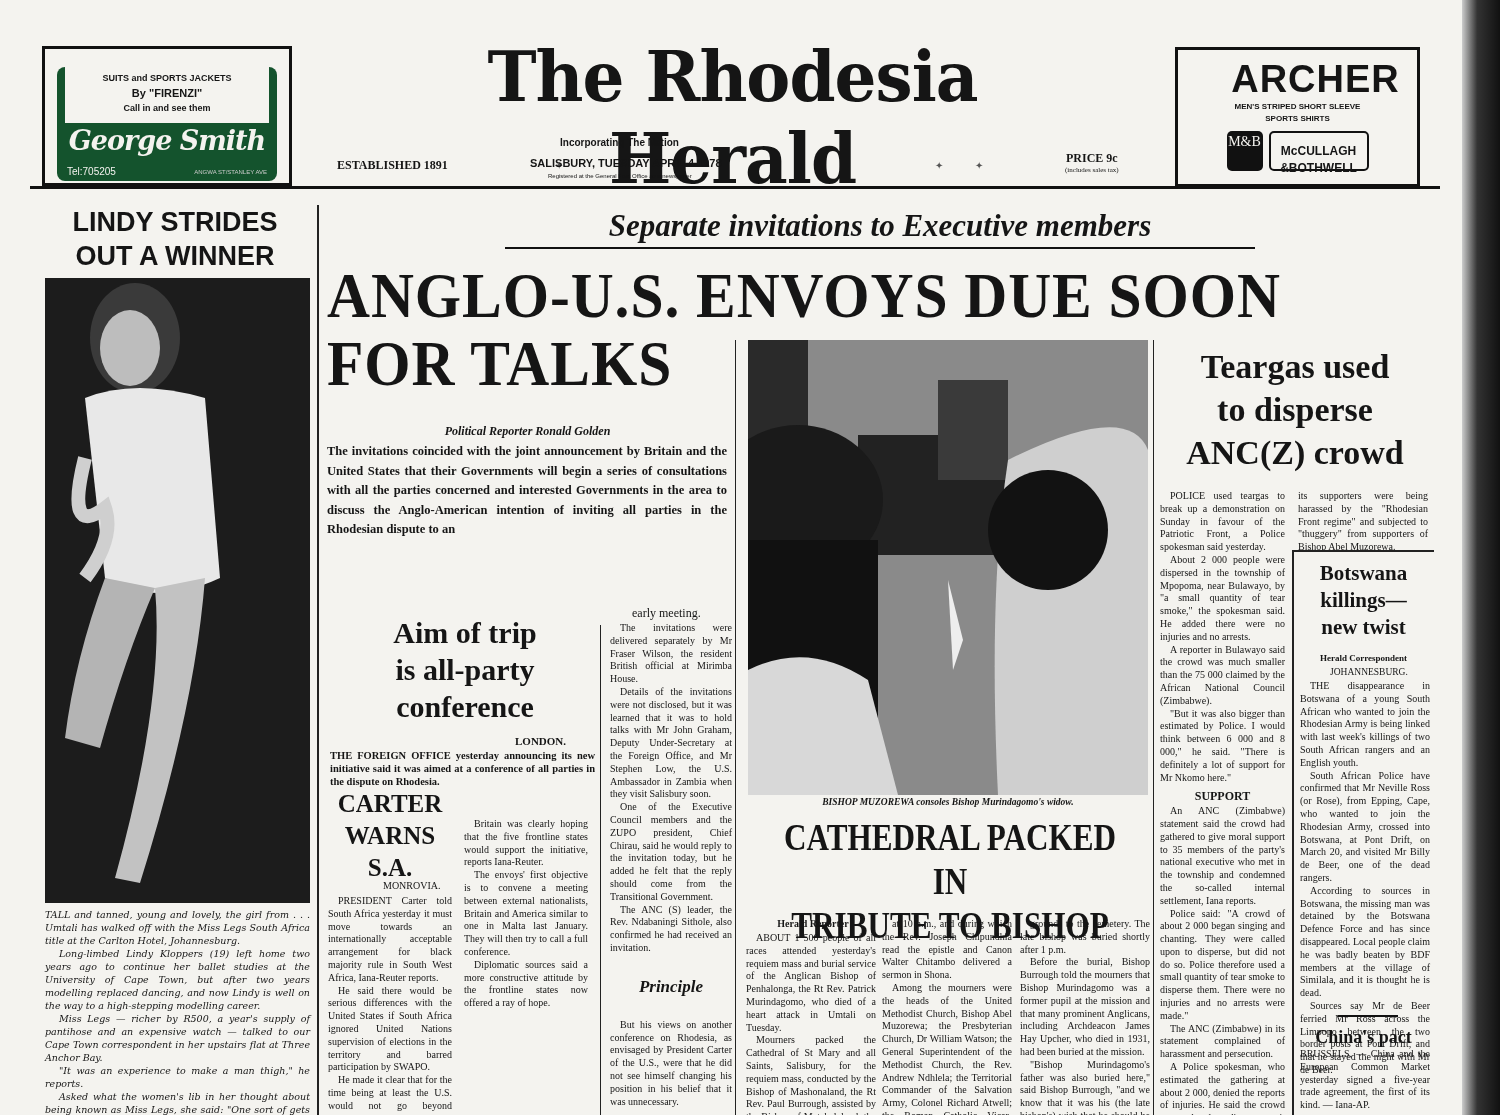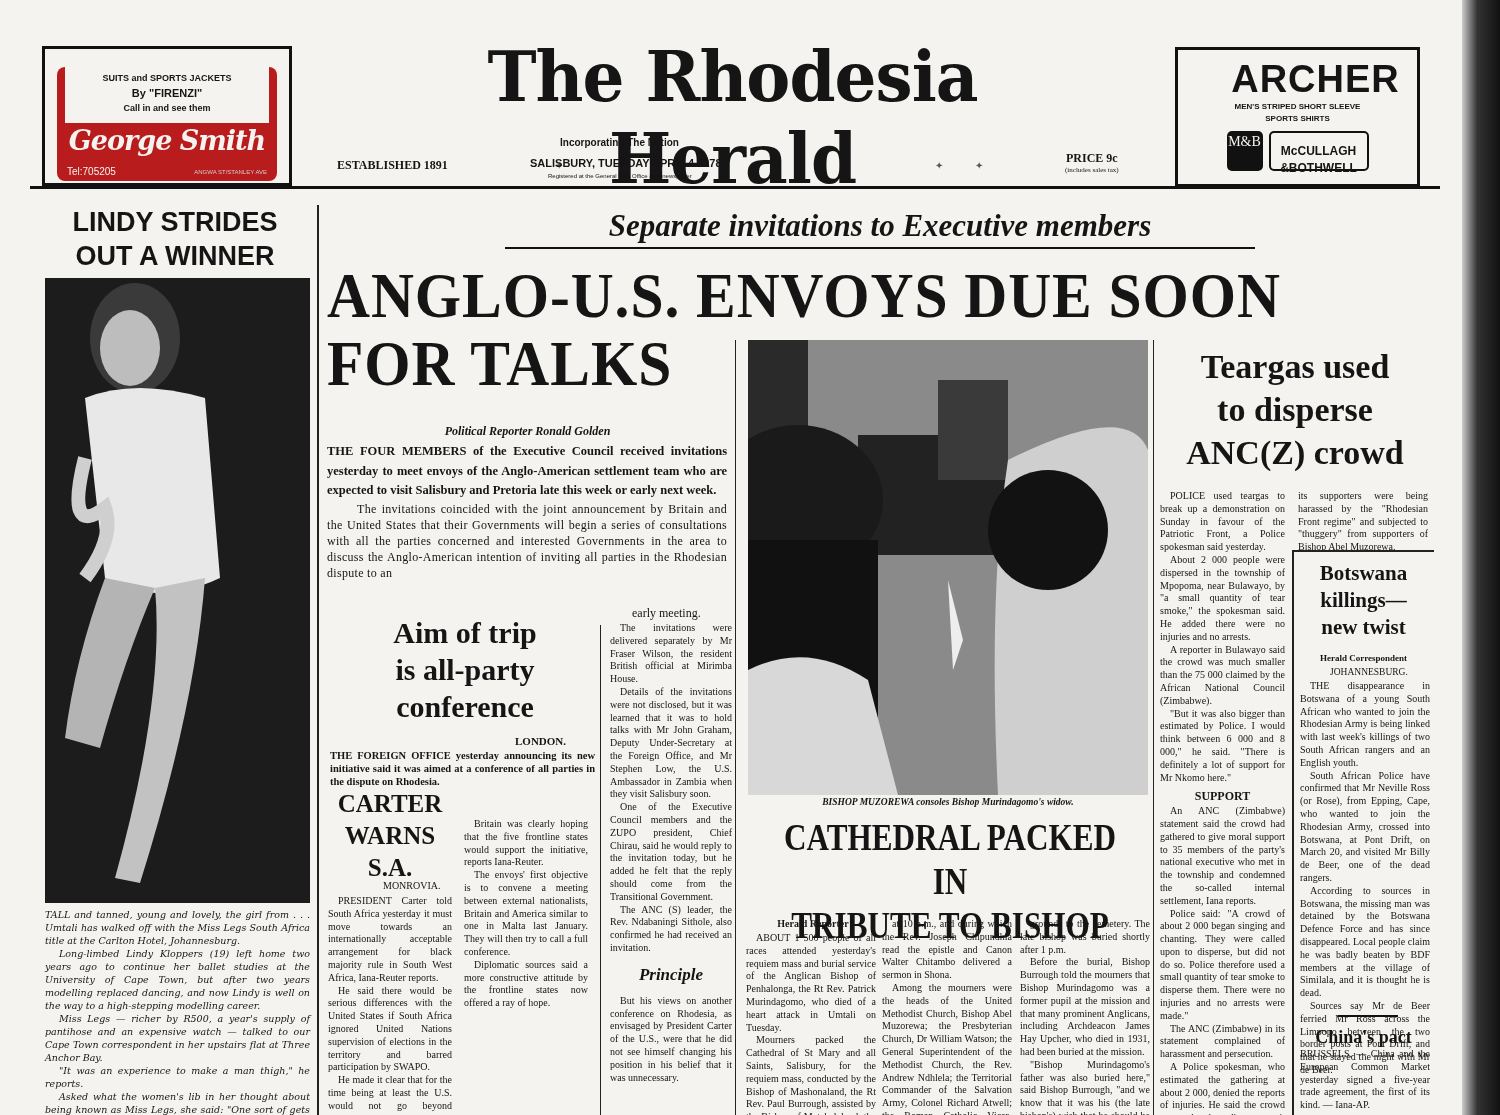--- a/index.html
+++ b/index.html
@@ -5,21 +5,21 @@
   *{box-sizing:border-box;margin:0;padding:0;}
   html,body{width:1500px;height:1115px;overflow:hidden;}
   body{background:#f4f3ef;color:#151515;font-family:"DejaVu Serif","Liberation Serif",serif;position:relative;}
   .abs{position:absolute;}
   .sans{font-family:"Liberation Sans","DejaVu Sans",sans-serif;}
   .serif{font-family:"Liberation Serif","DejaVu Serif",serif;}
 
   
   .ear{border:3px solid #111;}
   .ear-left{left:42px;top:46px;width:250px;height:140px;padding:10px 12px;}
-  .ear-left .inner{background:#b91c1c;border-radius:8px;height:100%;position:relative;}
+  .ear-left .inner{background:#14532d;border-radius:8px;height:100%;position:relative;}
   .ear-left .white{background:#f4f3ef;margin:8px 8px 0 8px;height:56px;text-align:center;padding-top:4px;font-size:9px;line-height:15px;font-weight:bold;}
   .ear-left .white .mid{font-size:11px;}
   .ear-left .logo{color:#f4f3ef;font-family:"DejaVu Serif",serif;font-style:italic;font-weight:bold;font-size:27px;text-align:center;margin-top:2px;letter-spacing:-1px;}
   .ear-left .tel{color:#f4f3ef;font-size:10px;position:absolute;left:10px;bottom:4px;}
   .ear-left .addr{color:#ccc;font-size:6px;position:absolute;right:10px;bottom:6px;}
   .title{left:400px;top:40px;width:665px;text-align:center;font-family:"DejaVu Serif",serif;font-weight:bold;font-size:66px;letter-spacing:-1px;transform:scaleY(1.05);}
   .sub1{left:560px;top:137px;font-size:10px;font-weight:bold;}
   .sub2{left:530px;top:157px;font-size:11px;font-weight:bold;}
   .sub3{left:548px;top:173px;font-size:6px;}
   .est{left:337px;top:158px;font-size:12px;font-weight:bold;}
@@ -130,21 +130,20 @@
 <div class="abs vrule" style="left:317px;top:205px;height:910px;"></div>
 
 <div class="abs kicker serif">Separate invitations to Executive members</div>
 <div class="abs kicker-line"></div>
 <div class="abs main-head serif">
   <div>ANGLO-U.S. ENVOYS DUE SOON</div>
   <div>FOR TALKS</div>
 </div>
 <div class="abs byline serif">Political Reporter Ronald Golden</div>
 <div class="abs lede serif">
-  <p>THE FOUR MEMBERS of the Executive Council received invitations yesterday to meet envoys of the Anglo-American settlement team who are expected to visit Salisbury and Pretoria late this week or early next week.</p>
   <p>The invitations coincided with the joint announcement by Britain and the United States that their Governments will begin a series of consultations with all the parties concerned and interested Governments in the area to discuss the Anglo-American intention of inviting all parties in the Rhodesian dispute to an</p>
 </div>
 <div class="abs serif" style="left:632px;top:606px;font-size:12px;">early meeting.</div>
 <div class="abs vrule" style="left:735px;top:340px;height:775px;width:1px;"></div>
 
 <div class="abs serif sub-head" style="left:330px;top:614px;width:270px;font-size:30px;line-height:37px;">
   <div>Aim of trip</div>
   <div>is all-party</div>
   <div>conference</div>
 </div>
@@ -171,21 +170,21 @@
   <p>Diplomatic sources said a more constructive attitude by the frontline states now offered a ray of hope.</p>
 
 </div>
 <div class="abs vrule" style="left:600px;top:625px;height:490px;width:1px;"></div>
 
 <div class="abs serif body" style="left:610px;top:622px;width:122px;">
   <p>The invitations were delivered separately by Mr Fraser Wilson, the resident British official at Mirimba House.</p>
   <p>Details of the invitations were not disclosed, but it was learned that it was to hold talks with Mr John Graham, Deputy Under-Secretary at the Foreign Office, and Mr Stephen Low, the U.S. Ambassador in Zambia when they visit Salisbury soon.</p>
   <p>One of the Executive Council members and the ZUPO president, Chief Chirau, said he would reply to the invitation today, but he added he felt that the reply should come from the Transitional Government.</p>
   <p>The ANC (S) leader, the Rev. Ndabaningi Sithole, also confirmed he had received an invitation.</p>
-  <div class="sub-head" style="font-style:italic;font-size:17px;line-height:24px;margin:8px 0;">Principle</div>
+  <div class="sub-head" style="font-style:italic;font-size:17px;line-height:24px;margin:20px 0;">Principle</div>
   <p>But his views on another conference on Rhodesia, as envisaged by President Carter of the U.S., were that he did not see himself changing his position in his belief that it was unnecessary.</p>
 
 </div>
 
 <div class="abs photo-mid">
   <svg width="400" height="455" viewBox="0 0 400 455">
     <rect width="400" height="455" fill="#8a8a8a"></rect>
     <rect x="0" y="0" width="60" height="100" fill="#2a2a2a"></rect>
     <rect x="110" y="95" width="150" height="120" fill="#222"></rect>
     <rect x="190" y="40" width="70" height="100" fill="#3a3a3a"></rect>

